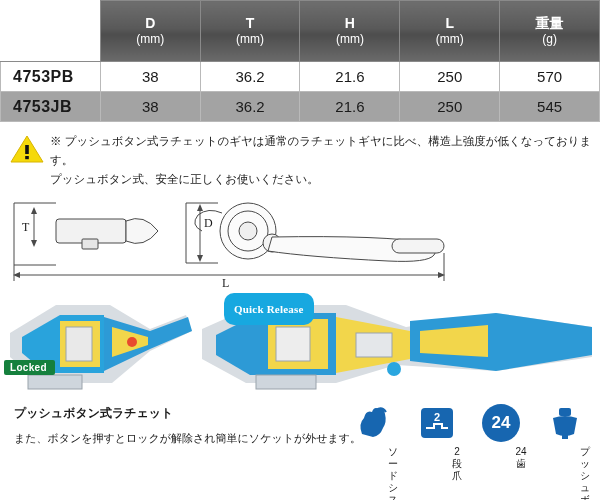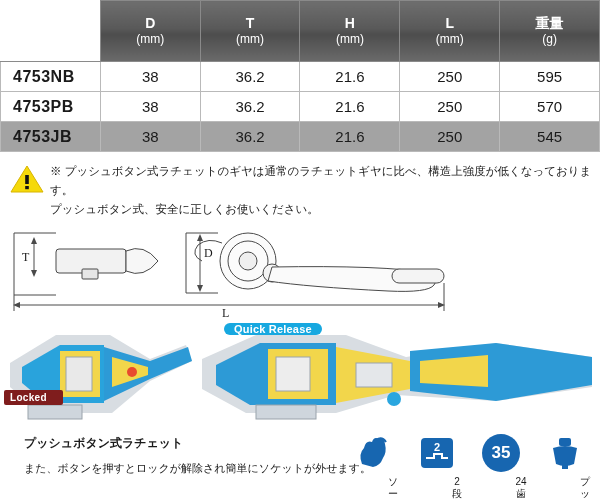--- a/index.html
+++ b/index.html
@@ -107,50 +107,51 @@
     height: 110px;
     overflow: hidden;
   }
   .photo.left { width: 196px; background: #ffffff; }
   .photo.right { width: 404px; background: #ffffff; }
 
   .badge-locked {
     position: absolute;
     left: 4px;
     bottom: 22px;
-    background: #7f1d1d;
+    background: #15803d;
     color: #ffffff;
     font-size: 10px;
     font-weight: bold;
-    padding: 2px 16px 2px 6px;
+    padding: 2px 8px 2px 6px;
     border-radius: 2px;
     letter-spacing: 0.3px;
   }
   .badge-quick {
     position: absolute;
     left: 28px;
     top: 6px;
     background: #17a8e0;
     color: #ffffff;
     font-size: 11px;
     font-weight: bold;
-    padding: 0 10px;
+    padding: 10px 10px;
     border-radius: 10px;
     letter-spacing: 0.2px;
+    font-family: Liberation Serif, serif;
   }
 
   
   .bottom {
     position: relative;
     width: 600px;
     height: 92px;
   }
   .bottom-text {
     position: absolute;
-    left: 24px;
+    left: 14px;
     top: 8px;
     width: 350px;
   }
   .bottom-title {
     font-size: 12px;
     font-weight: bold;
     margin-bottom: 7px;
   }
   .bottom-line {
     font-size: 11px;
@@ -218,28 +219,20 @@
           <span>L</span>
           <span class="unit">(mm)</span>
         </th>
         <th>
           <span>重量</span>
           <span class="unit">(g)</span>
         </th>
       </tr>
     </thead>
     <tbody>
-      <tr class="odd">
-        <td class="model">4753NB</td>
-        <td>38</td>
-        <td>36.2</td>
-        <td>21.6</td>
-        <td>250</td>
-        <td>595</td>
-      </tr>
       <tr class="odd">
         <td class="model">4753PB</td>
         <td>38</td>
         <td>36.2</td>
         <td>21.6</td>
         <td>250</td>
         <td>570</td>
       </tr>
       <tr class="even">
         <td class="model">4753JB</td>
@@ -373,21 +366,21 @@
             <rect x="4" y="4" width="32" height="30" rx="4" fill="#1766b0"></rect>
             <text x="20" y="17" font-family="Liberation Sans, sans-serif" font-size="11" font-weight="bold" fill="#ffffff" text-anchor="middle">2</text>
             <path d="M9 24 h8 v-4 h8 v4 h6" stroke="#ffffff" stroke-width="2" fill="none"></path>
           </svg>
         </div>
         <div class="cap">2段爪</div>
       </div>
 
       <div class="feature">
         <div class="glyph">
-          <div class="f-circle">35</div>
+          <div class="f-circle">24</div>
         </div>
         <div class="cap">24歯</div>
       </div>
 
       <div class="feature">
         <div class="glyph">
           <svg width="40" height="38" viewBox="0 0 40 38">
             <rect x="14" y="4" width="12" height="8" rx="2" fill="#1766b0"></rect>
             <path d="M8 14 q12 -4 24 0 l-3 16 q-9 4 -18 0 z" fill="#1766b0"></path>
             <rect x="17" y="30" width="6" height="5" fill="#1766b0"></rect>

